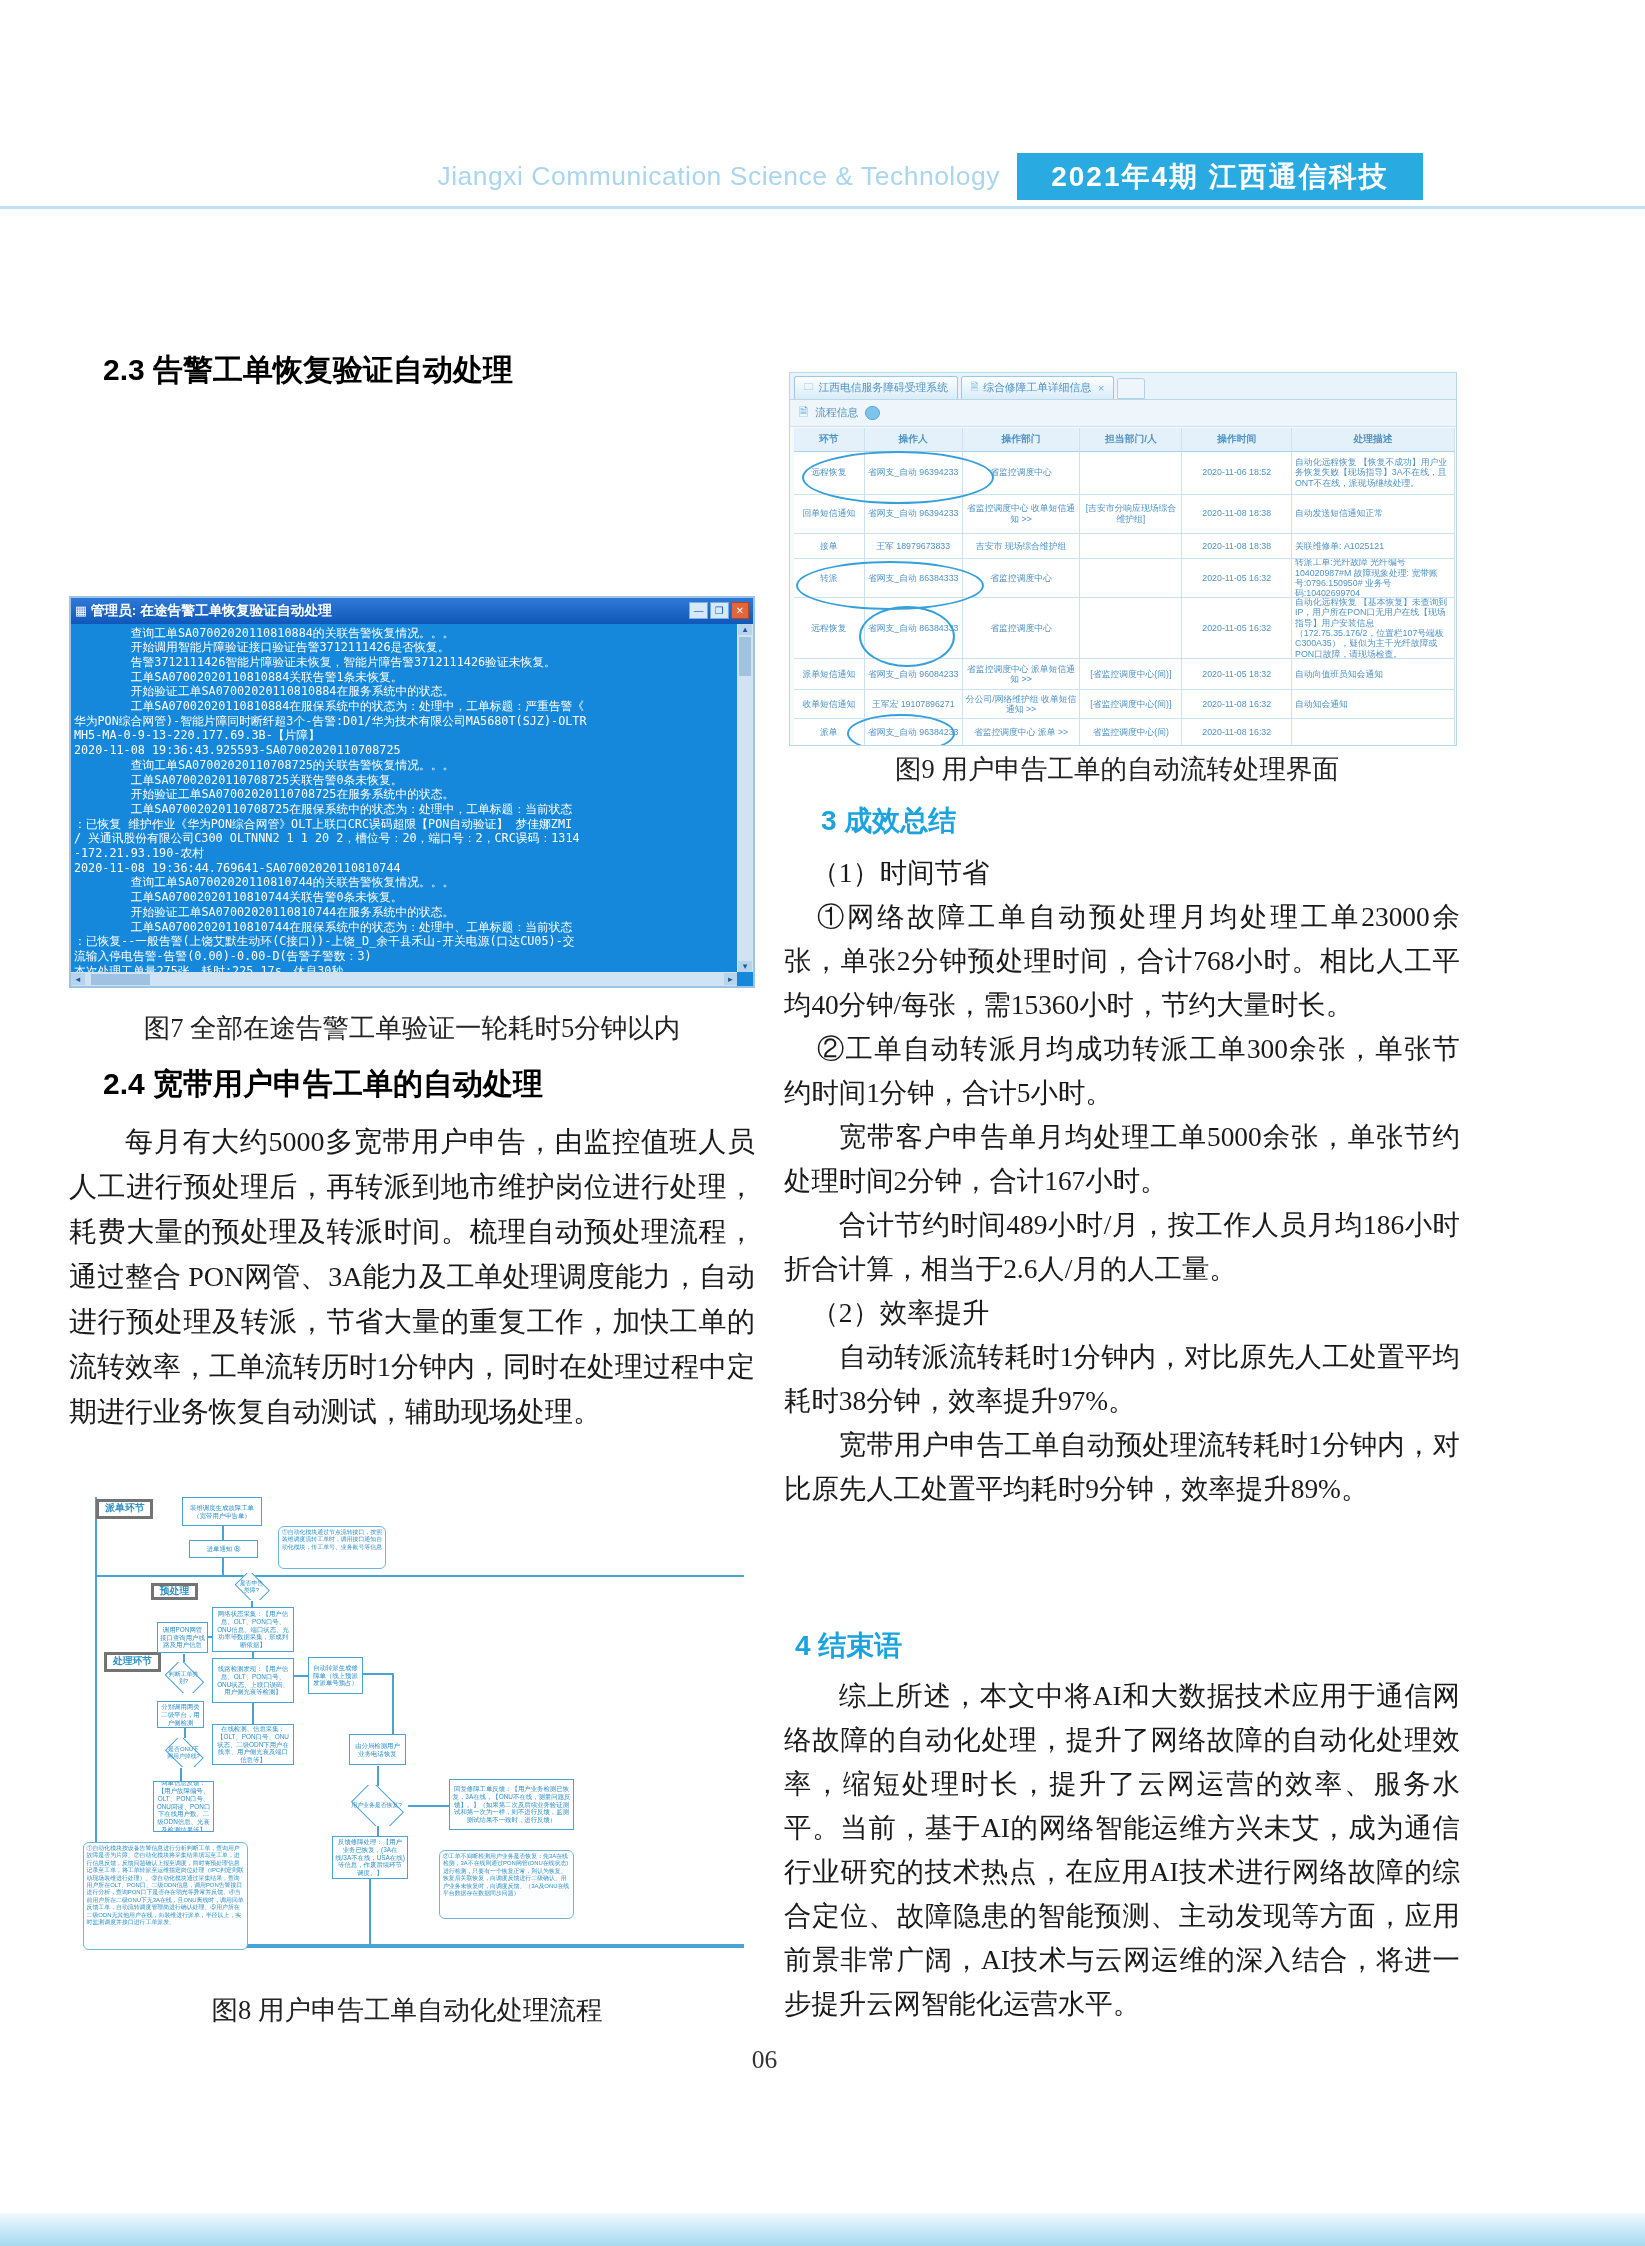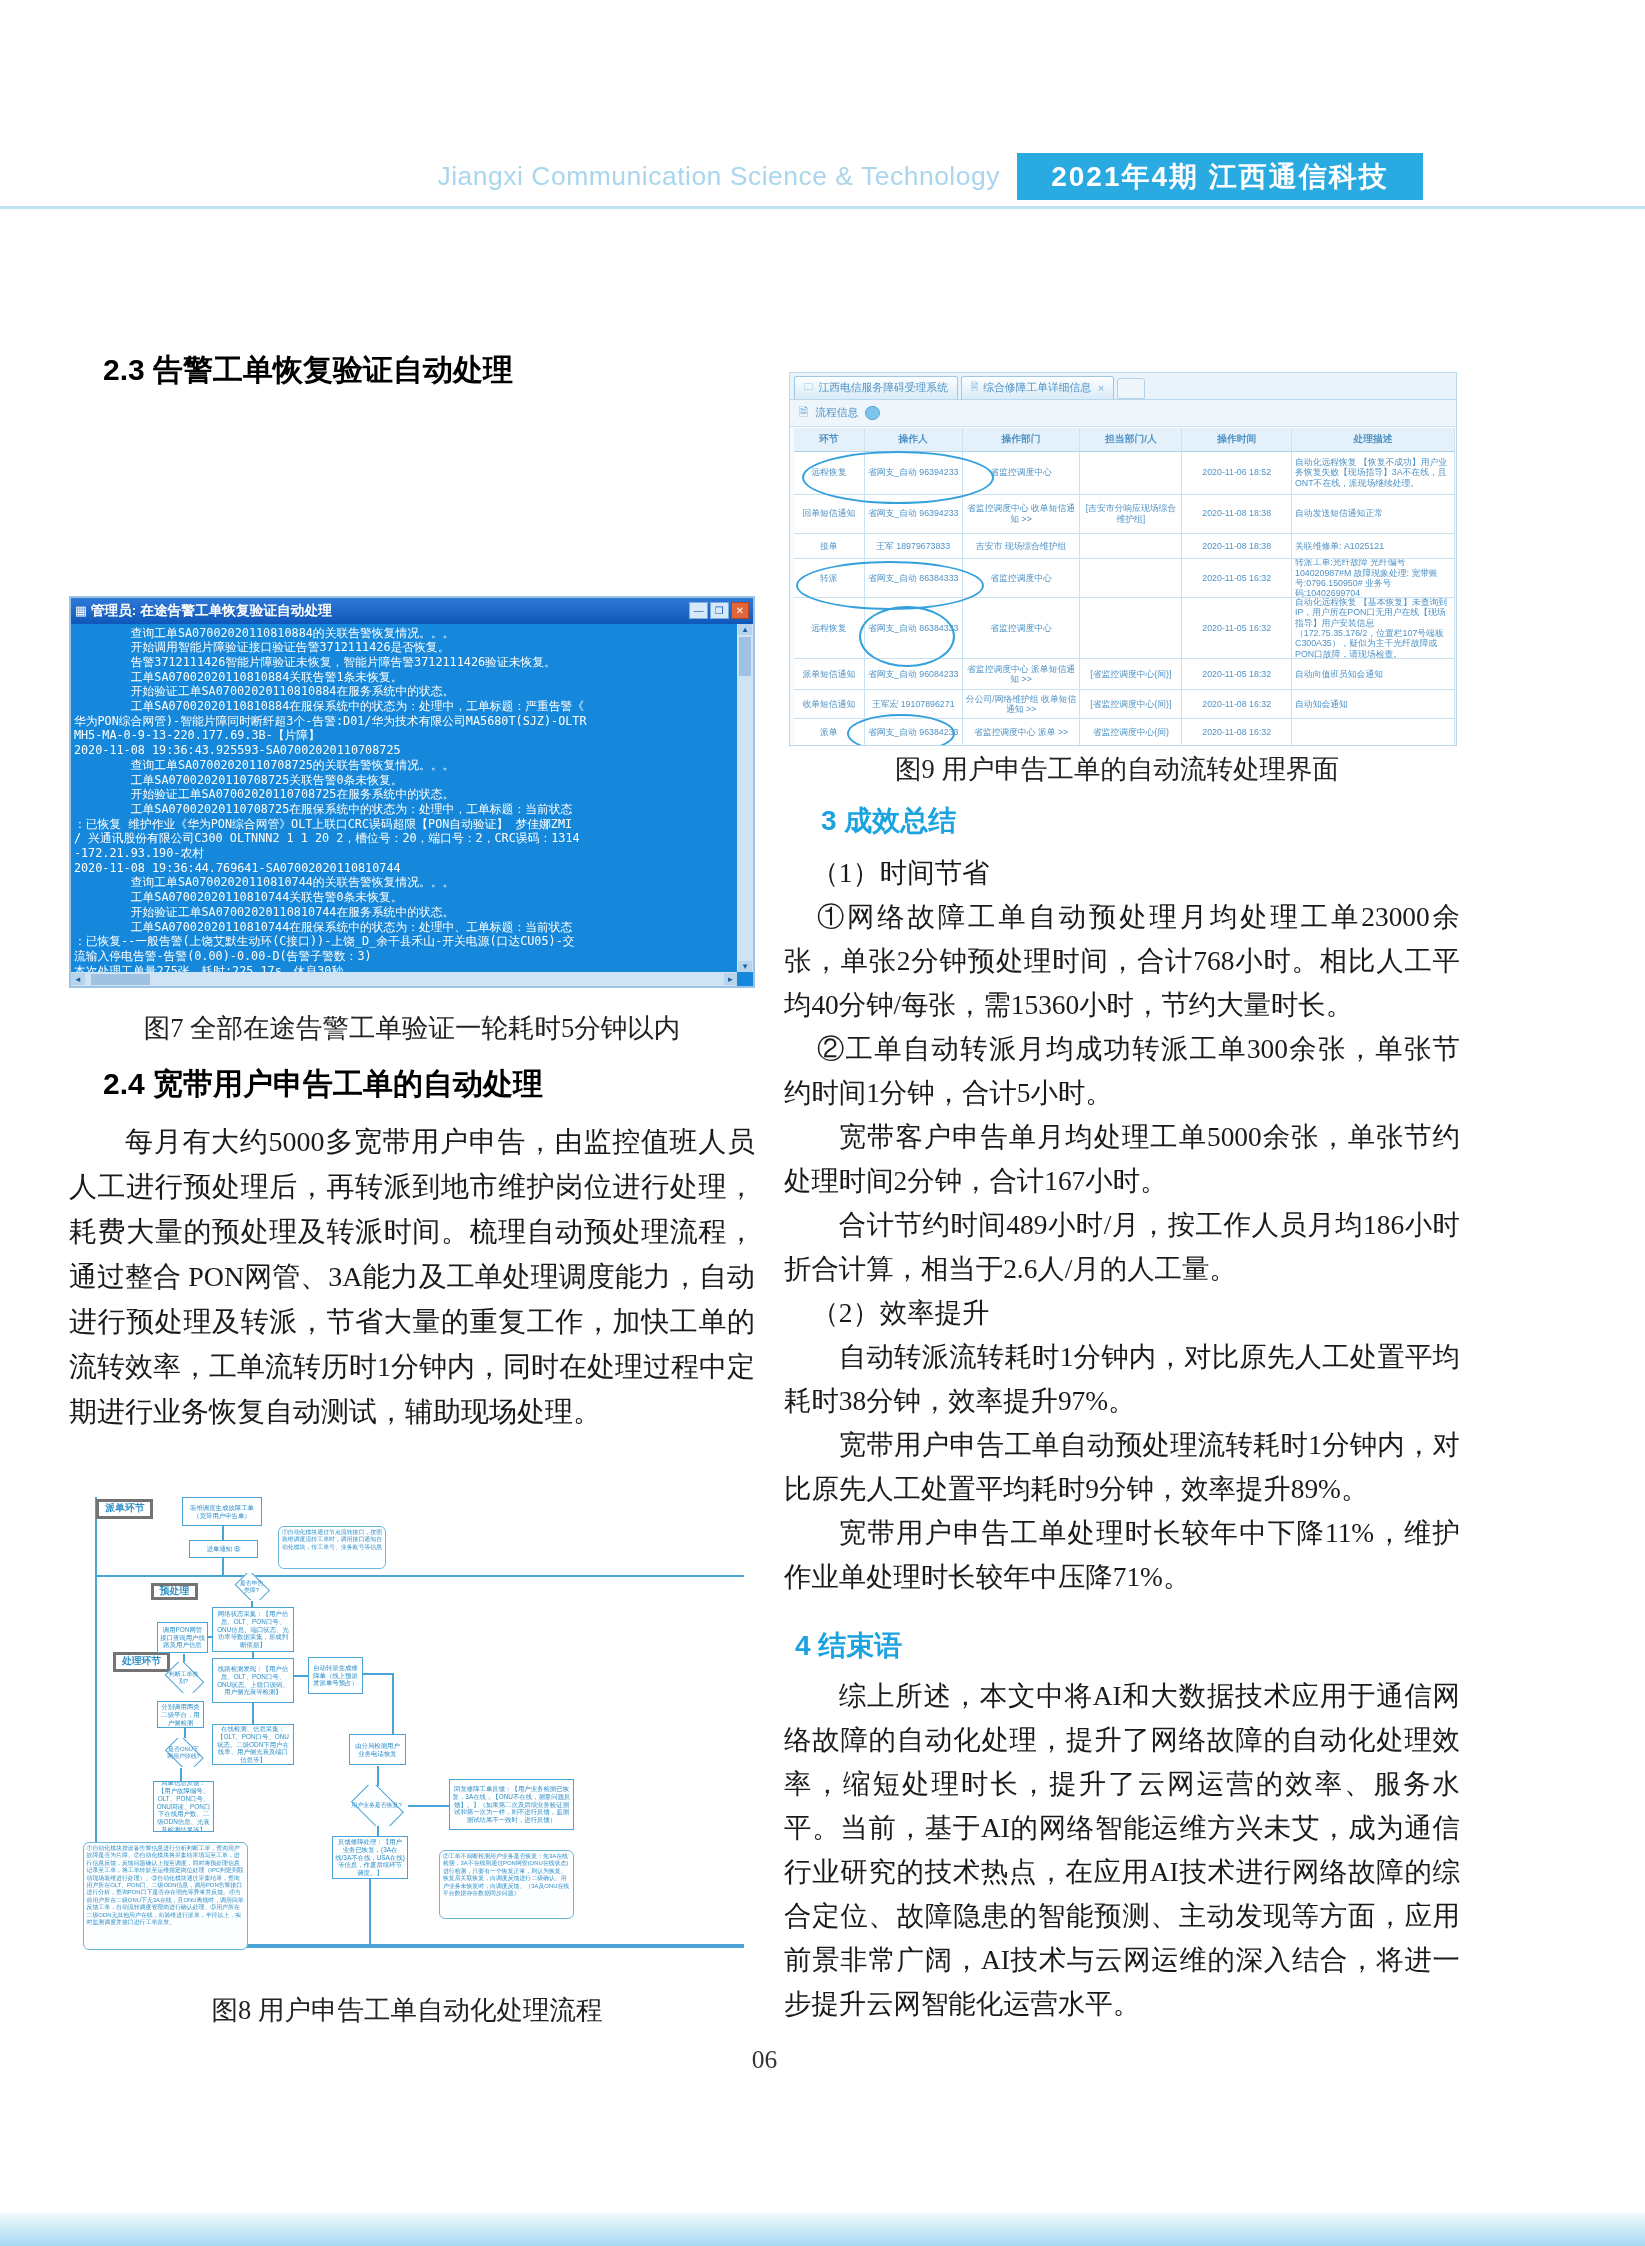--- a/index.html
+++ b/index.html
@@ -159,21 +159,21 @@
       <div class="fline" style="left: 225px; top: 178px; width: 13.7px; height: 2px;"></div>
       <div class="fline" style="left: 294px; top: 176px; width: 31px; height: 2px;"></div>
       <div class="fline" style="left: 323px; top: 176px; width: 2px; height: 61px;"></div>
       <div class="fline" style="left: 308px; top: 269px; width: 2px; height: 19.6px;"></div>
       <div class="fline" style="left: 339px; top: 308px; width: 41px; height: 2px;"></div>
       <div class="fline" style="left: 308px; top: 329px; width: 2px; height: 9.8px;"></div>
       <div class="fline" style="left: 300px; top: 382px; width: 2px; height: 65px;"></div>
       <div class="fline" style="left: 111px; top: 271px; width: 2px; height: 13.7px;"></div>
       <div class="fline" style="left: 115px; top: 231px; width: 2px; height: 9.8px;"></div>
       <div class="fn fn-lane" style="left: 27.4px; top: 2px; width: 57px; height: 19.6px;">派单环节</div>
-      <div class="fn fn-lane" style="left: 44px; top: 155px; width: 57px; height: 19.6px; text-align: right;">处理环节</div>
+      <div class="fn fn-lane" style="left: 35px; top: 155px; width: 57px; height: 19.6px; text-align: right;">处理环节</div>
       <div class="fn fn-lane" style="left: 82px; top: 86px; width: 47px; height: 16.7px;">预处理</div>
       <div class="fn fn-process" style="left: 113px; top: 0px; width: 80px; height: 29px;">装维调度生成故障工单（宽带用户申告单）</div>
       <div class="fn fn-process" style="left: 120px; top: 43px; width: 69px; height: 17.6px;">进单通知 ⑧</div>
       <div class="fn fn-note" style="left: 209px; top: 29px; width: 108px; height: 43px;">①自动化模块通过节点流转接口，按照装维调度流转工单时，调用接口通知自动化模块，传工单号、业务账号等信息</div>
       <div class="fn fn-decision" style="left: 163px; top: 76px; width: 39px; height: 27.4px;">
         <div class="dbg"></div>
         <div class="dlabel">是否申告类障?</div>
       </div>
       <div class="fn fn-process" style="left: 88px; top: 125px; width: 51px; height: 31px;">调用PON网管接口查询用户线路及用户信息</div>
       <div class="fn fn-process" style="left: 143px; top: 110px; width: 82px; height: 45px;">网络状态采集：【用户信息、OLT、PON口号、ONU信息、端口状态、光功率等数据采集，形成判断依据】</div>
@@ -304,21 +304,20 @@
   <div class="sec-blue" style="left:821px;top:802px;">3  成效总结</div>
   <div class="para para-right" style="left:784px;top:851px;text-indent:0;">
       <p style="margin: 0px; text-indent: 1em;">（1）时间节省</p>
       <p style="margin: 0px; text-indent: 1.2em;">①网络故障工单自动预处理月均处理工单23000余张，单张2分钟预处理时间，合计768小时。相比人工平均40分钟/每张，需15360小时，节约大量时长。</p>
       <p style="margin: 0px; text-indent: 1.2em;">②工单自动转派月均成功转派工单300余张，单张节约时间1分钟，合计5小时。</p>
       <p style="margin: 0px; text-indent: 2em;">宽带客户申告单月均处理工单5000余张，单张节约处理时间2分钟，合计167小时。</p>
       <p style="margin: 0px; text-indent: 2em;">合计节约时间489小时/月，按工作人员月均186小时折合计算，相当于2.6人/月的人工量。</p>
       <p style="margin: 0px; text-indent: 1em;">（2）效率提升</p>
       <p style="margin: 0px; text-indent: 2em;">自动转派流转耗时1分钟内，对比原先人工处置平均耗时38分钟，效率提升97%。</p>
       <p style="margin: 0px; text-indent: 2em;">宽带用户申告工单自动预处理流转耗时1分钟内，对比原先人工处置平均耗时9分钟，效率提升89%。</p>
-      <p style="margin: 0px; text-indent: 2em;">宽带用户申告工单处理时长较年中下降11%，维护作业单处理时长较年中压降71%。</p>
     </div>
 
   <div class="sec-blue" style="left:795px;top:1627px;">4  结束语</div>
   <div class="para para-right" style="left:784px;top:1674px;">综上所述，本文中将AI和大数据技术应用于通信网络故障的自动化处理，提升了网络故障的自动化处理效率，缩短处理时长，提升了云网运营的效率、服务水平。当前，基于AI的网络智能运维方兴未艾，成为通信行业研究的技术热点，在应用AI技术进行网络故障的综合定位、故障隐患的智能预测、主动发现等方面，应用前景非常广阔，AI技术与云网运维的深入结合，将进一步提升云网智能化运营水平。</div>
 
   <div class="page-num">06</div>
   <div class="bottom-band"></div>
 
 </div>
 

